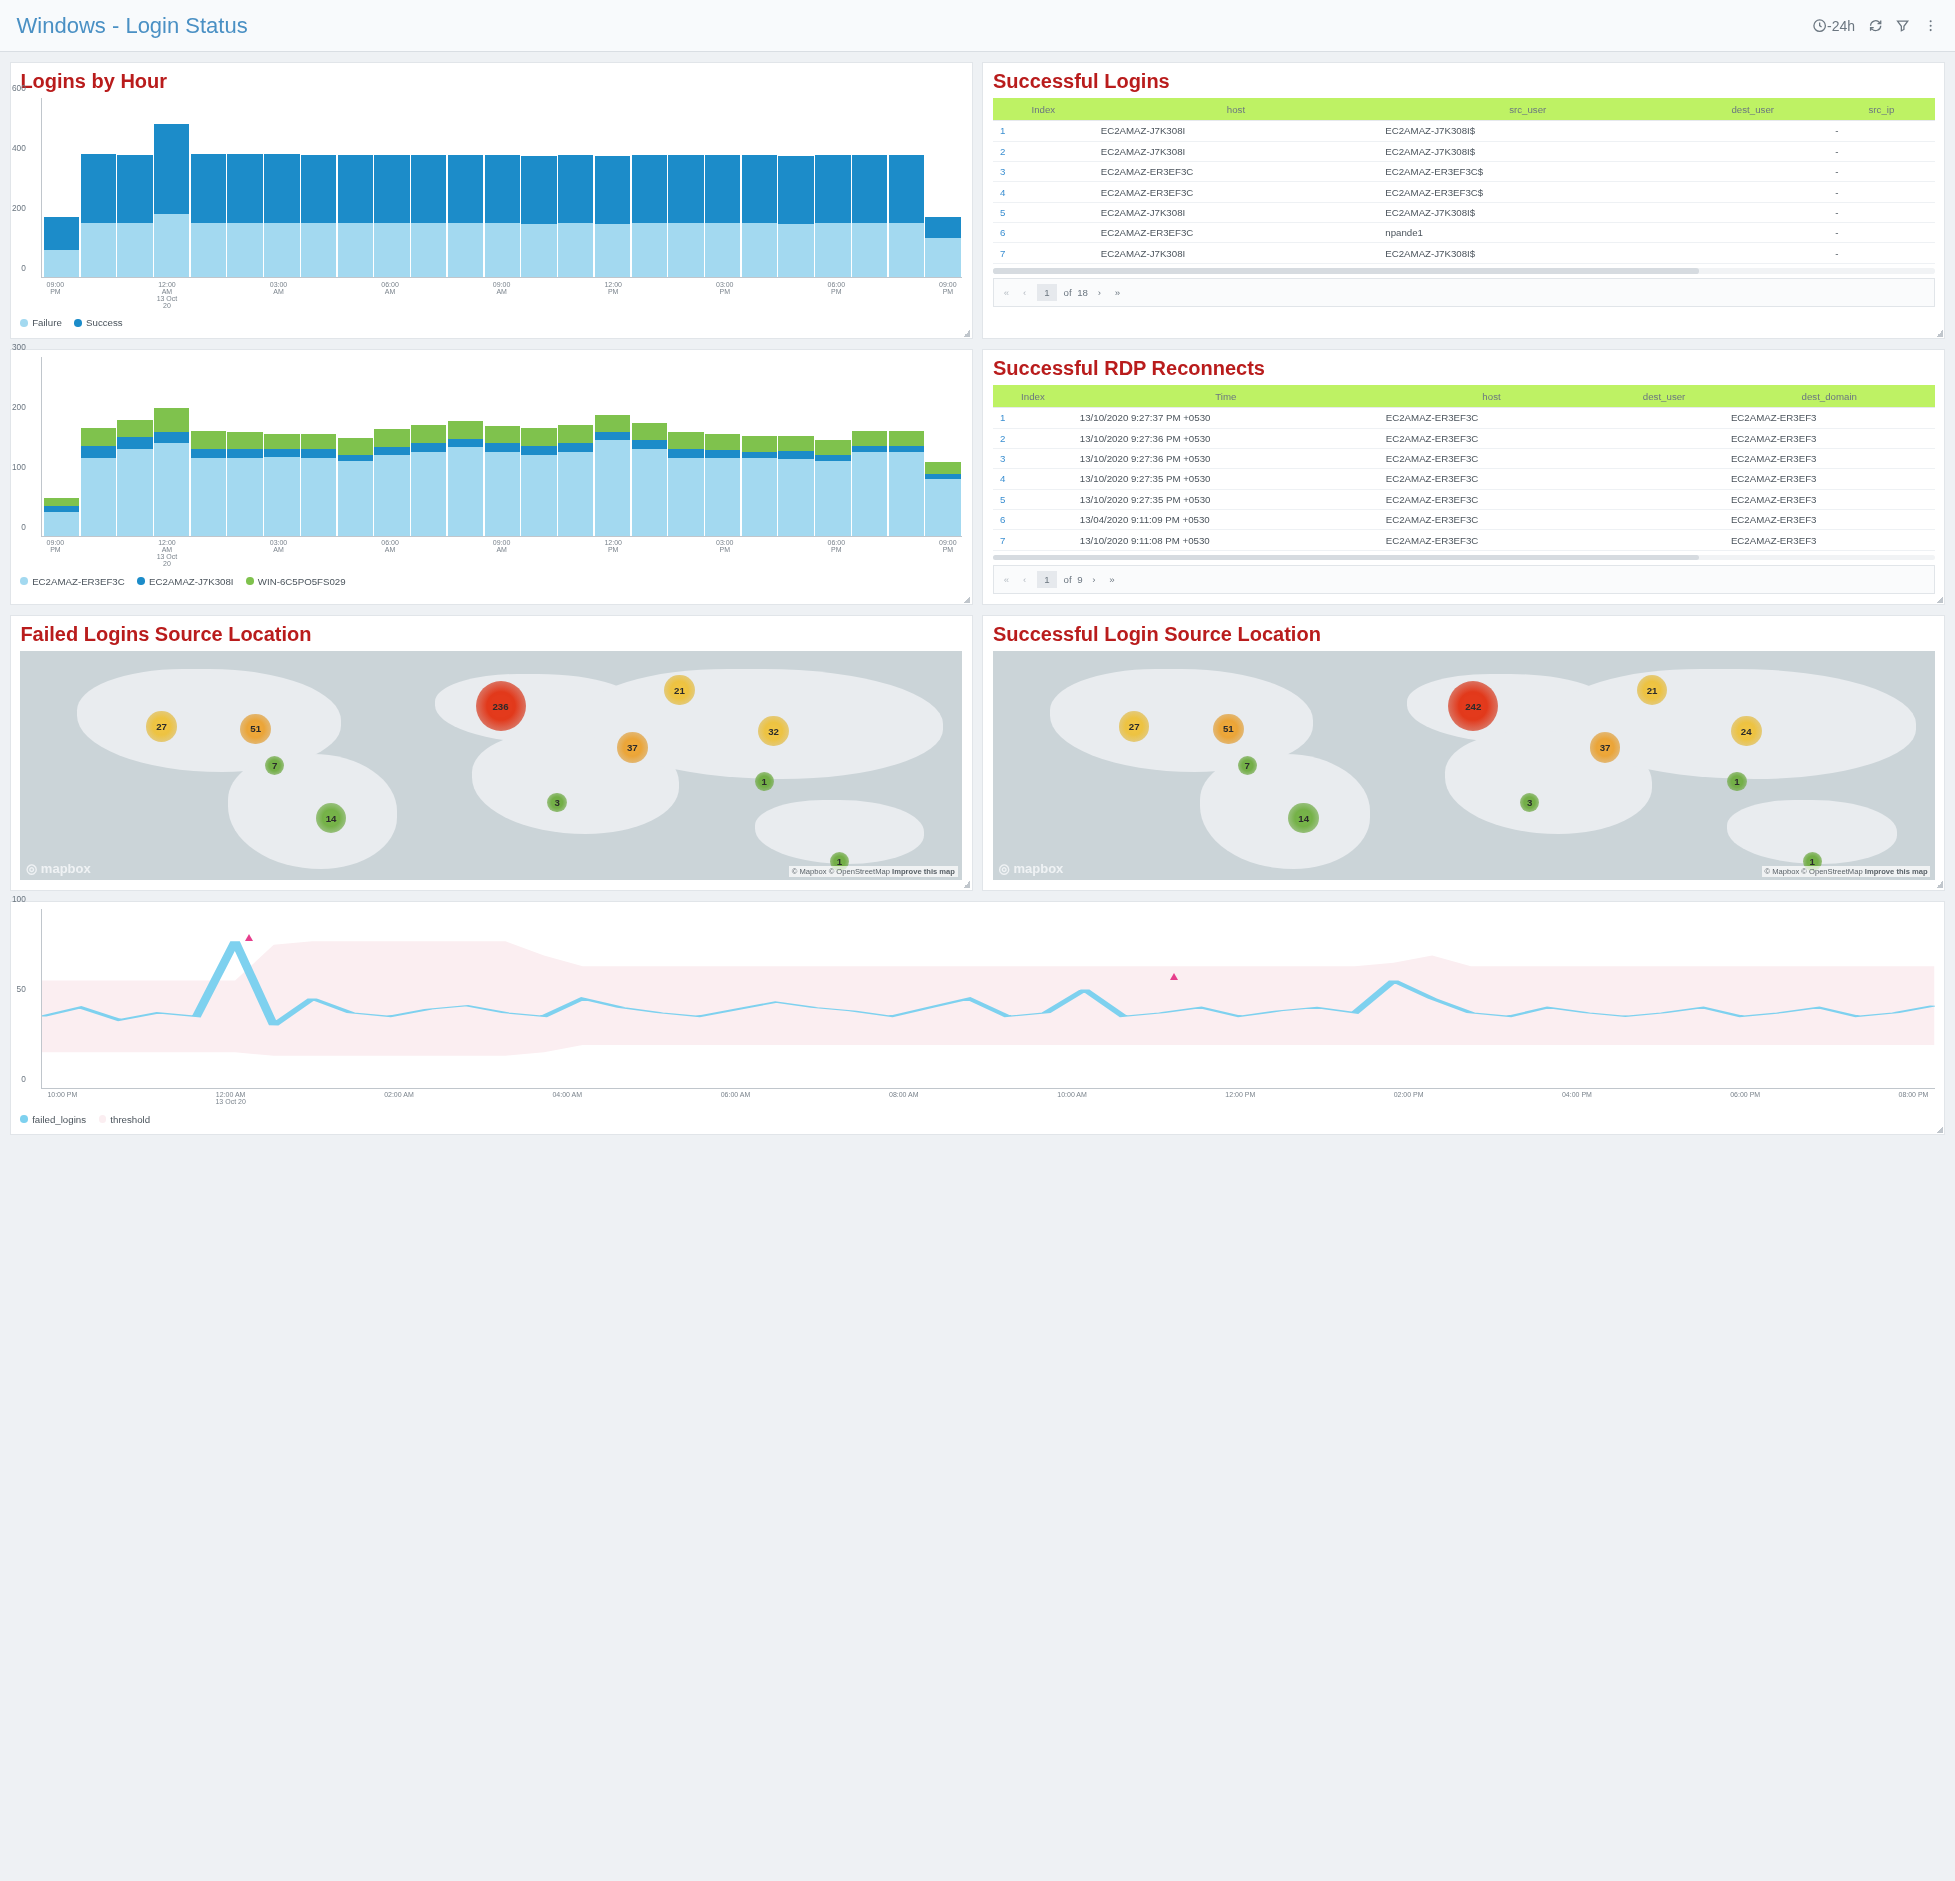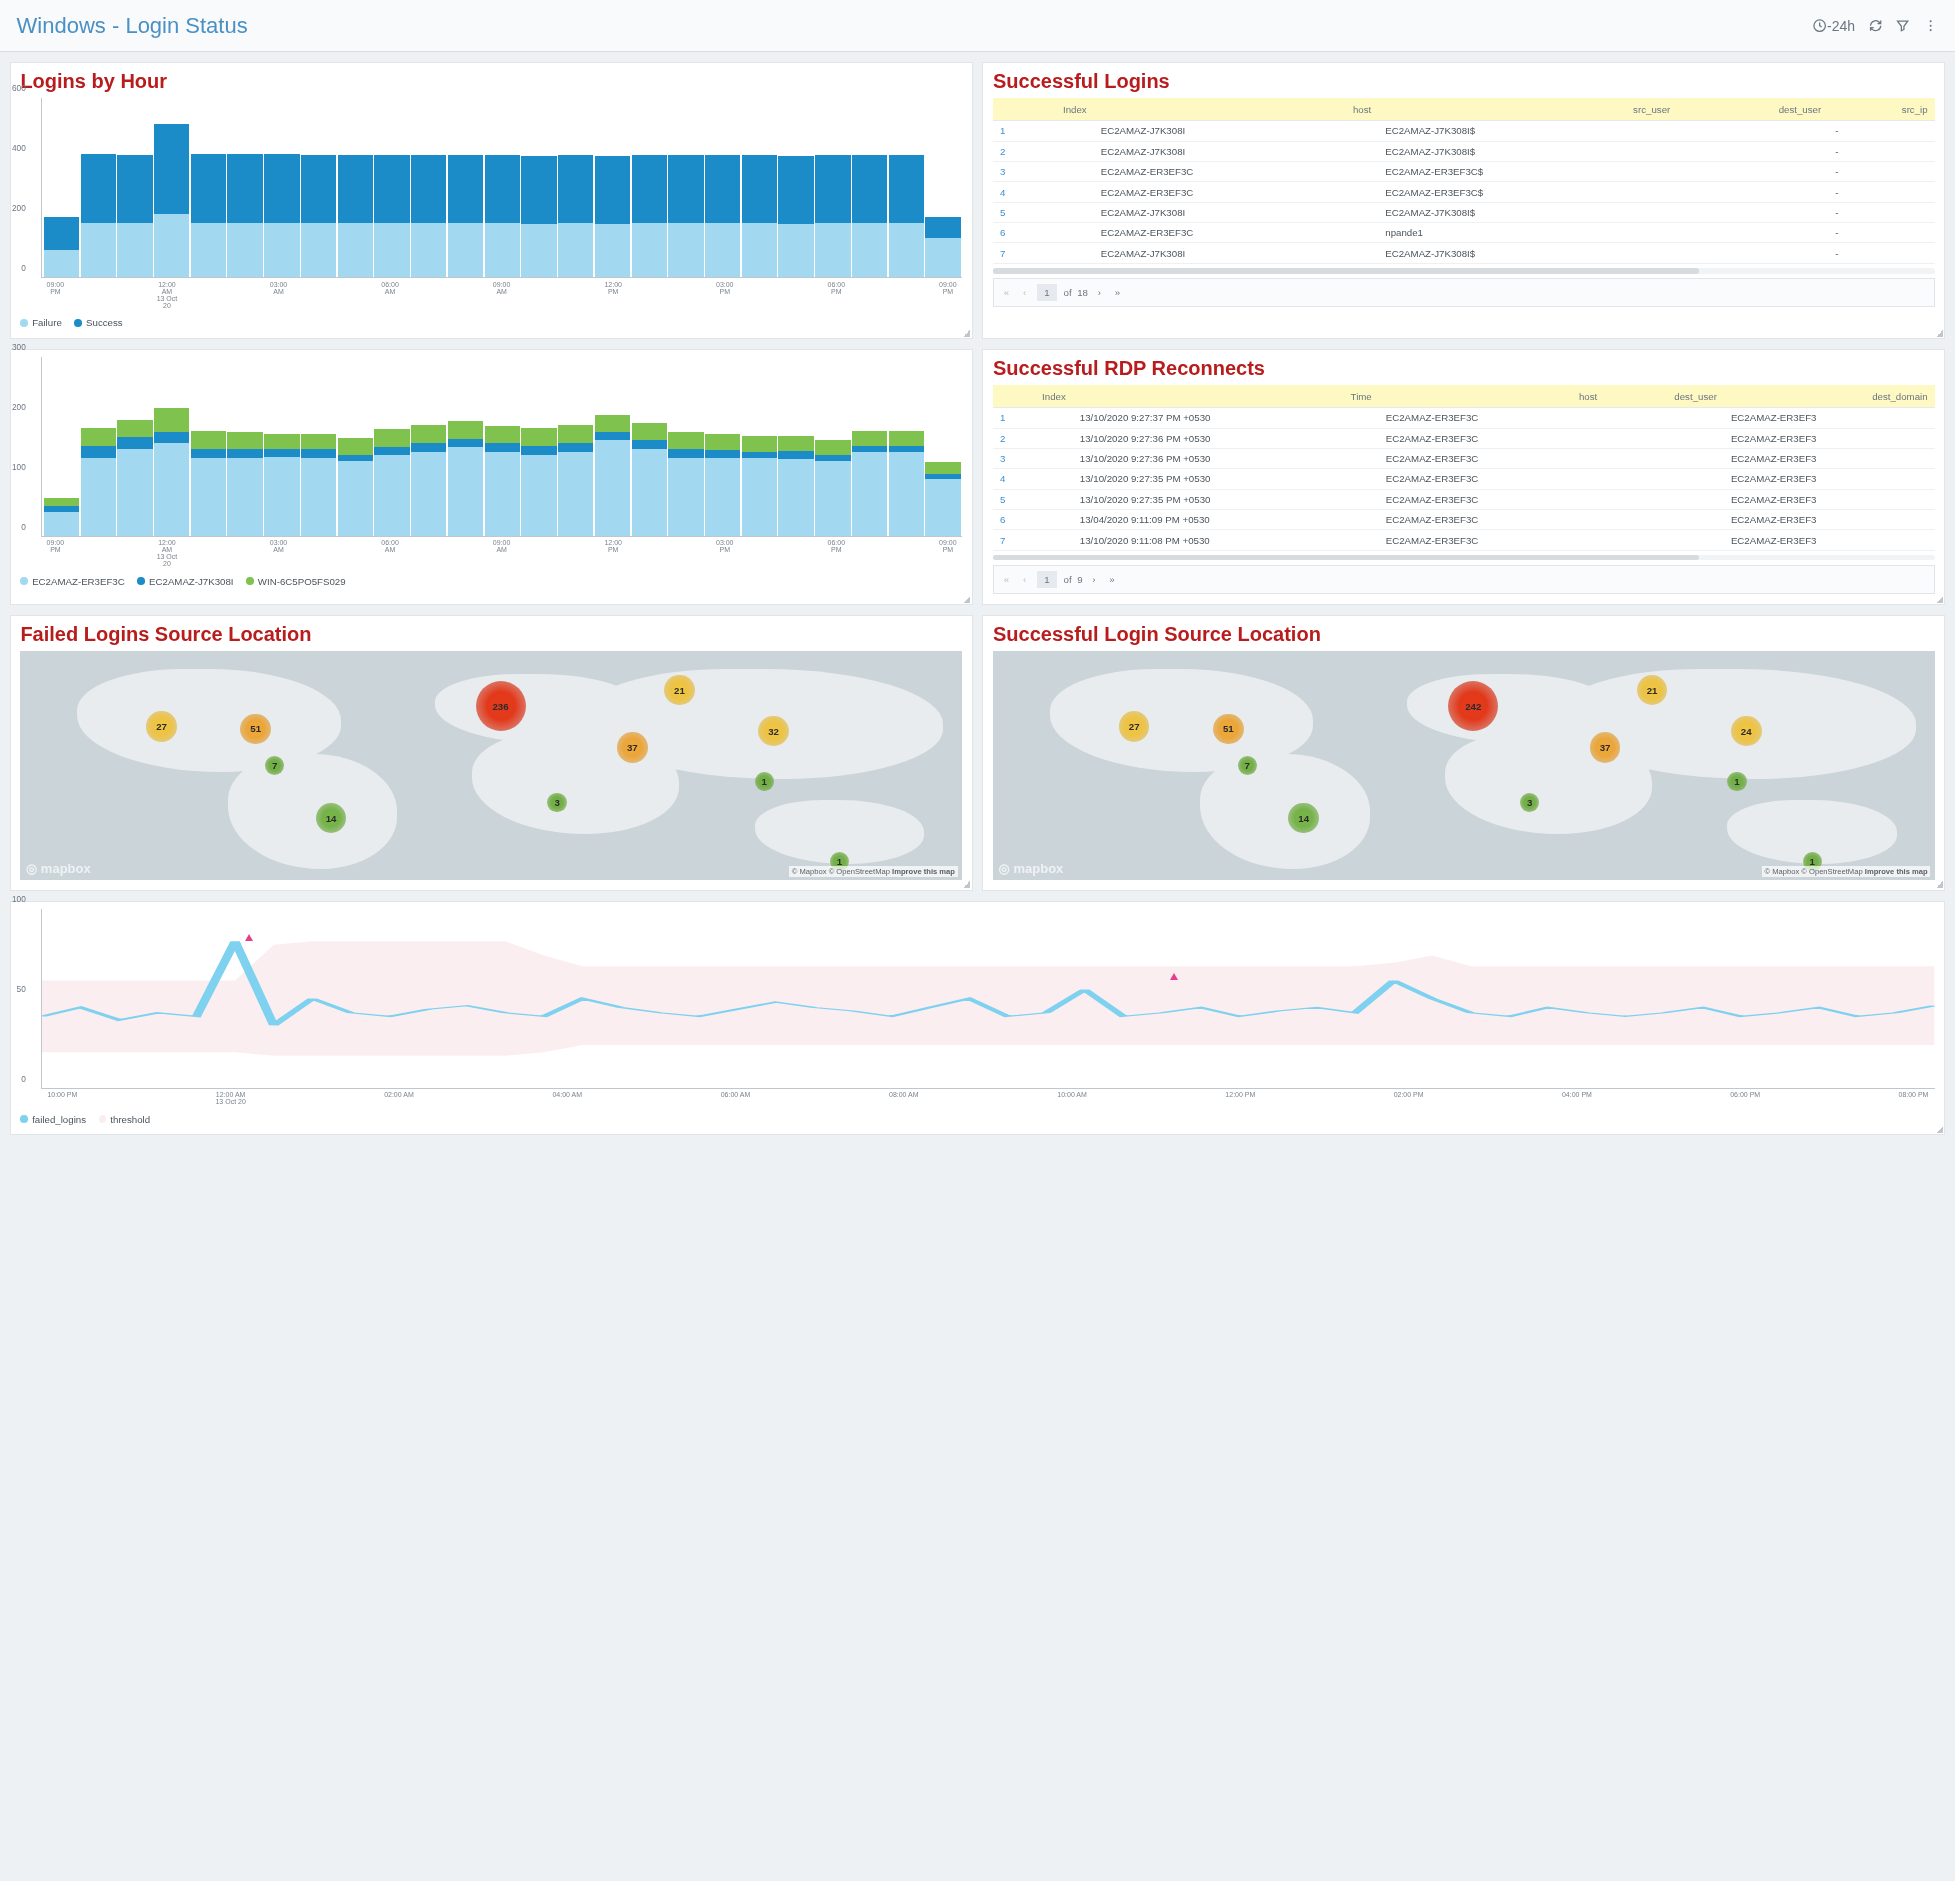--- a/index.html
+++ b/index.html
@@ -67,21 +67,21 @@
   }
   .bar-col { flex: 1; display: flex; flex-direction: column; justify-content: flex-end; }
   .seg { width: 100%; }
   .x-labels { margin-left: 21px; display: flex; justify-content: space-between; font-size: 7px; color: #7a838c; margin-top: 2.8px; }
   .x-labels span { width: 28px; text-align: center; }
   .legend { margin-top: 8.3px; display: flex; gap: 12.5px; font-size: 9.7px; color: #4b545c; align-items: center;}
   .legend-item { display: flex; align-items: center; gap: 4.2px; }
   .swatch { width: 7.6px; height: 7.6px; border-radius: 50%; }
   
   table { width: 100%; border-collapse: collapse; font-size: 9.7px; }
-  th { text-align: right; padding: 5.5px 7px; color: #6b7680; font-weight: 500; border-bottom: 0.7px solid #e6e9ed; background: #fef9c3; }
+  th { text-align: center; padding: 5.5px 7px; color: #6b7680; font-weight: 500; border-bottom: 0.7px solid #e6e9ed; background: #bef264; }
   td { padding: 4.2px 7px; border-bottom: 0.7px solid #eef1f4; color: #4b545c; white-space: nowrap; overflow: hidden; text-overflow: ellipsis; }
   td.idx { color: #3b8fd1; }
   .table-wrapper { overflow: hidden; }
   .hscroll { height: 5.5px; background: #f1f3f5; border-radius: 2.8px; margin: 4.2px 0; position: relative; }
   .hscroll::after { content: ""; position: absolute; left: 0; width: 75%; top: 0; bottom: 0; background: #d6dbe0; border-radius: 2.8px; }
   .pager {
     display: flex; align-items: center; gap: 5.5px;
     border: 0.7px solid #e1e5e9; padding: 5.5px; margin-top: 2.8px;
     font-size: 9.7px; color: #6b7680;
     background: #fafbfc;

